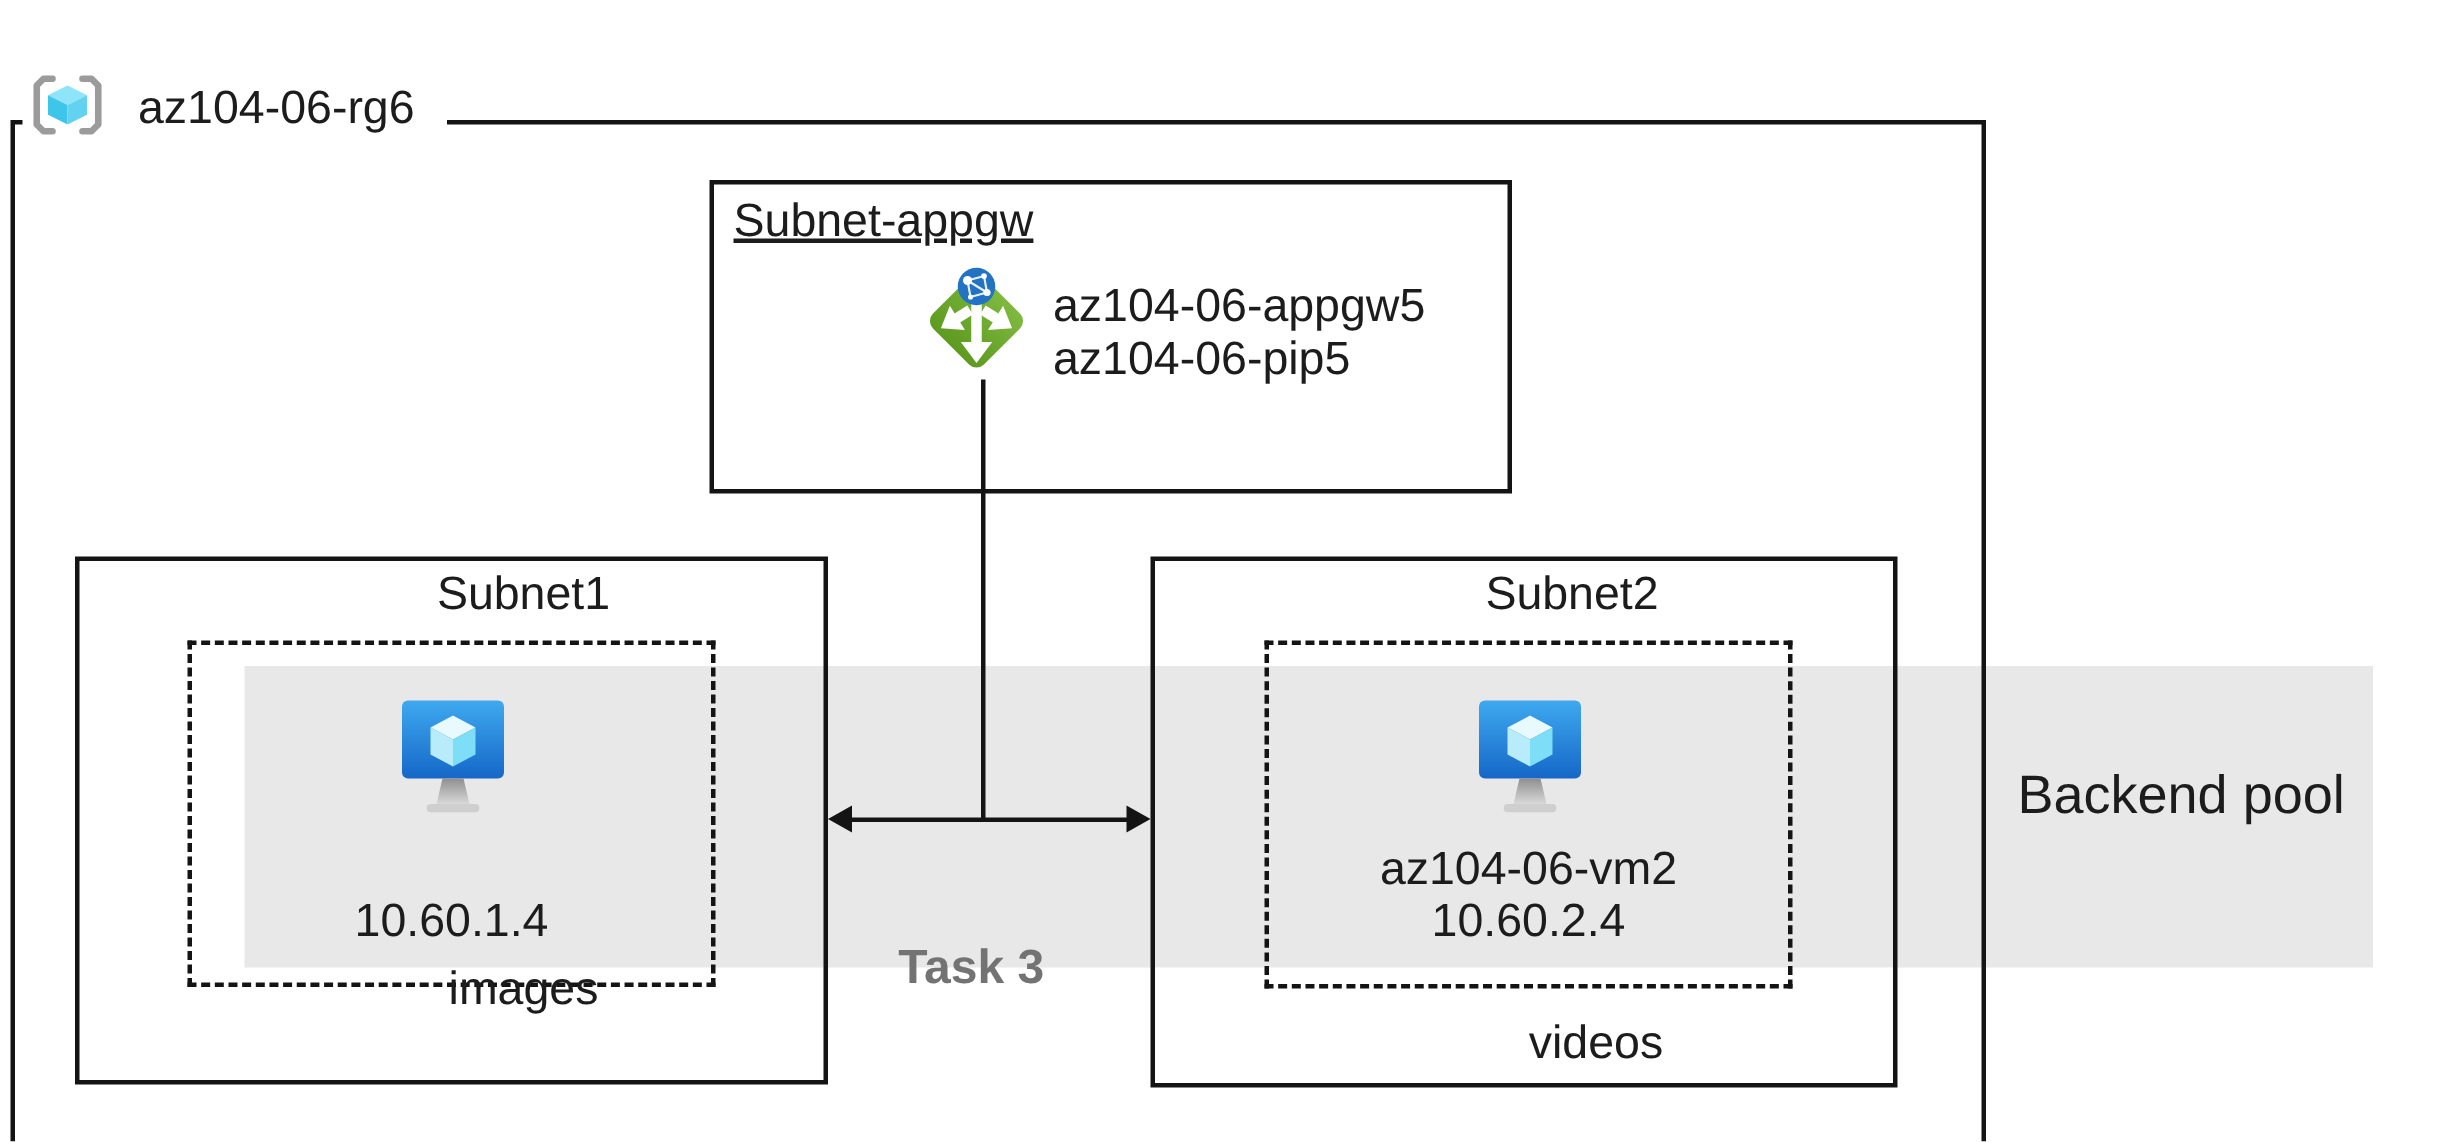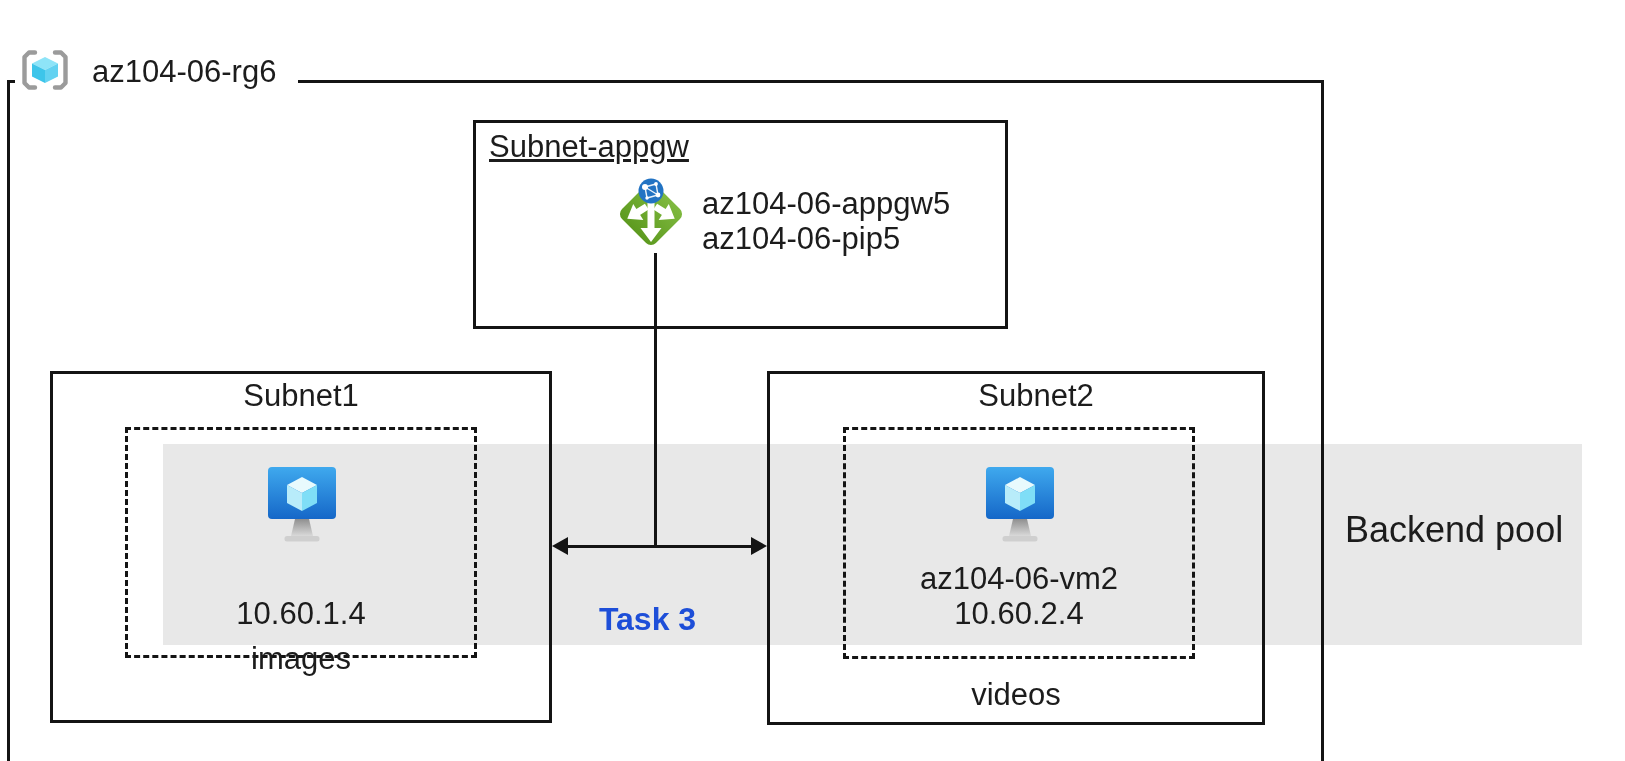--- a/index.html
+++ b/index.html
@@ -23,35 +23,35 @@
   .dashed{border:3px dashed #141414;box-sizing:border-box;z-index:2;}
   .dashed1{left:125px;top:385px;width:352px;height:231px;}
   .dashed2{left:843px;top:385px;width:352px;height:232px;}
   
   .patch{background:#ffffff;z-index:2;}
   .rg-gap{left:15px;top:34px;width:283px;height:12px;}
   .vnet-patch{left:1244px;top:733px;width:38px;height:14px;}
   
   .t{z-index:4;white-space:nowrap;}
   .title{font-size:31px;line-height:38px;}
-  .center{text-align:center;}
+  .center{text-align:center;padding-left:48px;}
   .rg-name{left:92px;top:12px;font-size:31px;line-height:36px;}
   .appgw-title{left:489px;top:86px;text-decoration:underline;}
   .appgw-labels{left:702px;top:144px;font-size:31px;line-height:35px;}
   .subnet1-title{left:50px;top:335px;width:502px;}
-  .subnet2-title{left:803px;top:335px;width:466px;}
+  .subnet2-title{left:767px;top:335px;width:466px;}
   .vm-text{font-size:31px;line-height:34px;width:302px;text-align:center;}
   .vm1-name{left:150px;top:520px;}
   .vm1-ip{left:150px;top:555px;}
   .vm2-name{left:868px;top:520px;}
   .vm2-ip{left:868px;top:555px;}
   .caption1{left:50px;top:598px;width:502px;}
   .caption2{left:767px;top:634px;width:498px;}
   .backend-pool{left:1345px;top:466px;font-size:36px;line-height:44px;}
-  .task{left:565px;top:559px;width:165px;text-align:center;font-size:32px;font-weight:bold;color:#1d4ed8;}
+  .task{left:565px;top:584px;width:165px;text-align:center;font-size:32px;font-weight:bold;color:#737373;}
   
   .line{background:#141414;z-index:3;}
   .conn-v{left:654px;top:211px;width:3px;height:293px;}
   .conn-h{left:566px;top:503px;width:186px;height:3px;}
   .ah{width:0;height:0;z-index:3;}
   .ah-left{left:552px;top:495px;border-top:9px solid transparent;border-bottom:9px solid transparent;border-right:16px solid #141414;}
   .ah-right{left:751px;top:495px;border-top:9px solid transparent;border-bottom:9px solid transparent;border-left:16px solid #141414;}
   
   .icon{z-index:4;line-height:0;}
   .rg-icon{left:20px;top:7px;}

